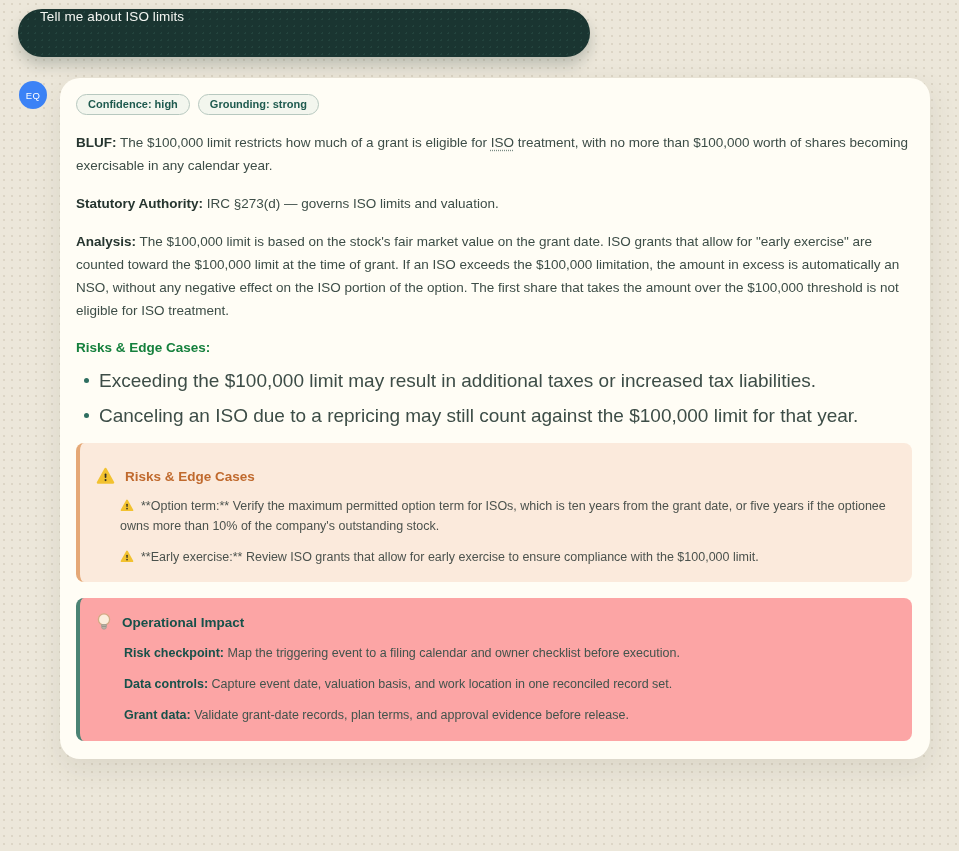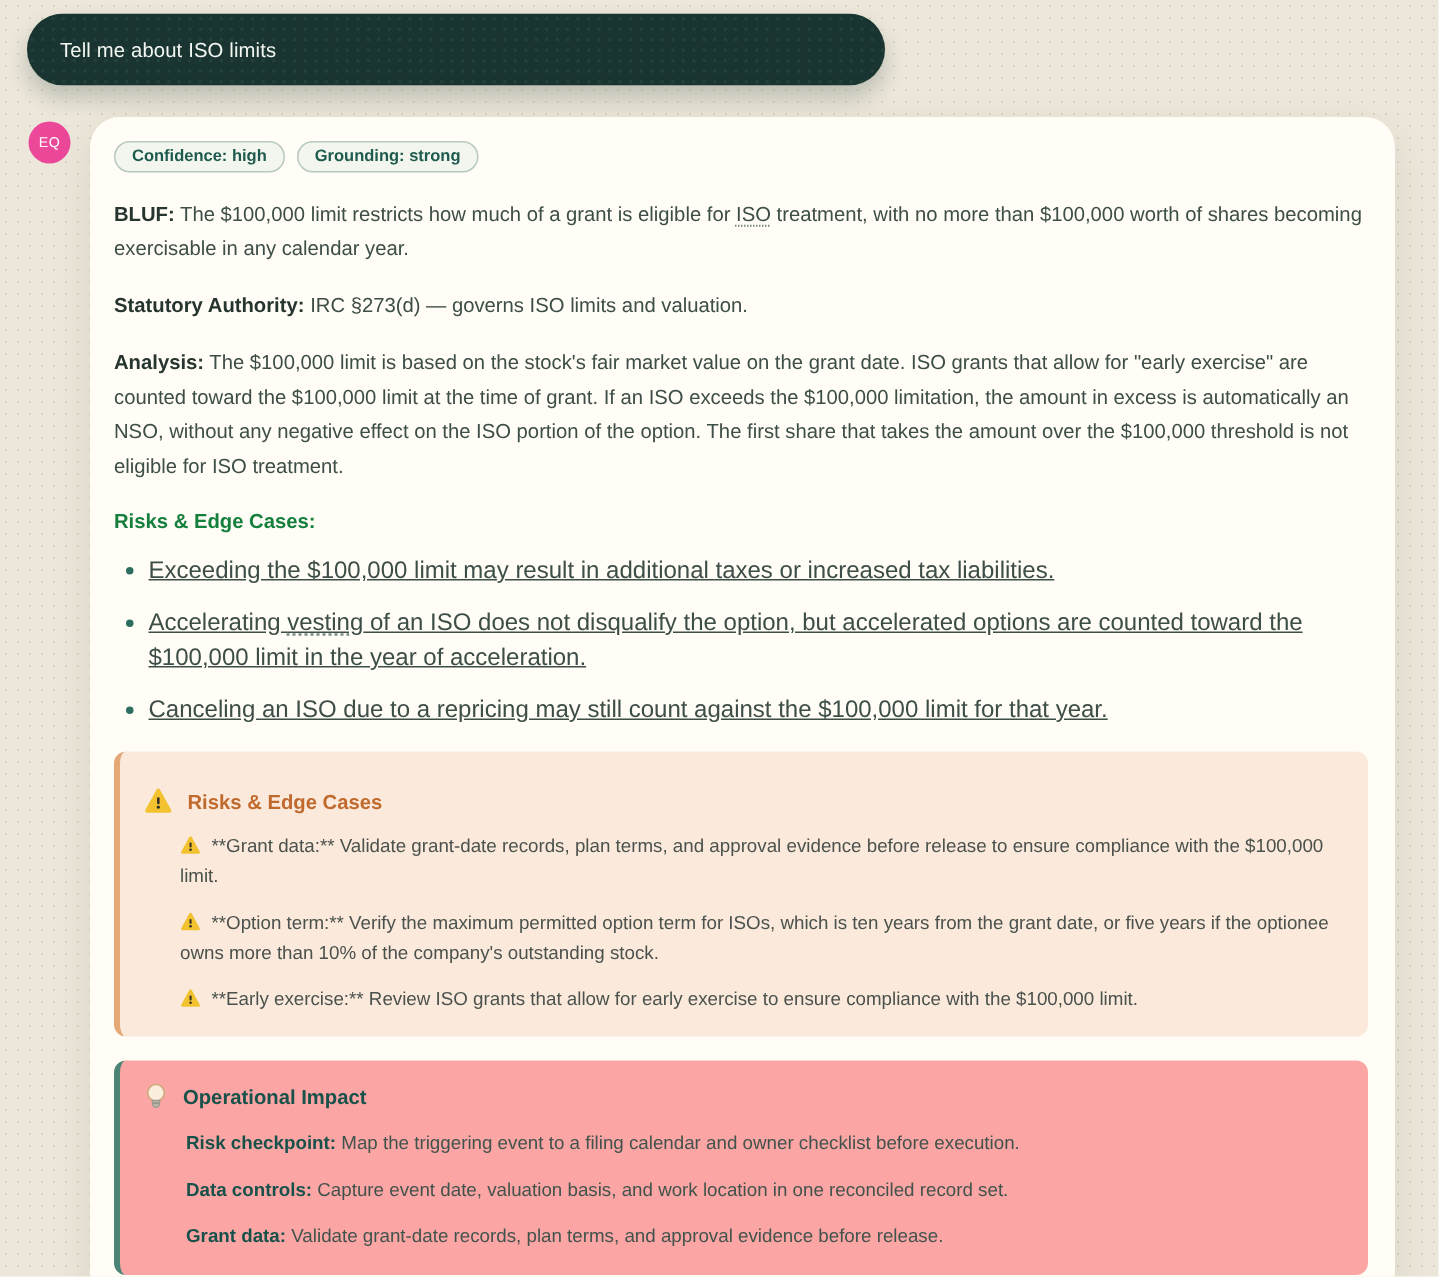--- a/index.html
+++ b/index.html
@@ -14,31 +14,31 @@
   }
 
   
   .user-bubble{
     margin:9px 0 0 18px;
     width:572px; height:48px;
     background-color:#1a3531;
     background-image:radial-gradient(rgba(120,190,170,.10) 1px, transparent 1px);
     background-size:7px 7px;
     border-radius:26px;
-    display:flex; align-items:center;
+    display:flex; align-items:flex-start;
     padding:0 22px;
     box-shadow:0 8px 14px rgba(20,40,35,.22);
   }
   .user-bubble span{ color:#f4f6f2; font-size:13.5px; font-weight:500; letter-spacing:.1px;}
 
   
   .response-row{ display:flex; align-items:flex-start; margin:21px 29px 0 19px; }
   .avatar{
     width:28px; height:28px; border-radius:50%;
-    background:#ec4899; color:#fff;
+    background:#3b82f6; color:#fff;
     font-size:9.5px; font-weight:normal; letter-spacing:.3px;
     display:flex; align-items:center; justify-content:center;
     flex:0 0 28px; margin-top:3px;
   }
   .card{
     flex:1; margin-left:13px;
     background:#fffdf5;
     border-radius:20px;
     box-shadow:0 10px 28px rgba(60,60,40,.10);
     padding:16px 18px 18px 16px;
@@ -55,21 +55,21 @@
   
   .card p.para{ font-size:13.5px; line-height:23px; margin-bottom:15px; color:#3d4d47; }
   .lead{ font-weight:bold; color:#26352f; }
   .term{ text-decoration:underline; text-decoration-style:dotted; text-decoration-color:#7a8b84; text-underline-offset:3px; cursor:pointer; }
   .section-heading{ font-size:13.5px; font-weight:bold; color:#15803d; margin:18px 0 14px; }
 
   
   ul.bullets{ list-style:none; margin:0 0 6px 6px; }
   ul.bullets li{
     position:relative; padding-left:17px;
-    font-size:16px; line-height:23px; margin-bottom:12px; color:#3d4d47;text-decoration:underline;
+    font-size:19px; line-height:23px; margin-bottom:12px; color:#3d4d47;
   }
   ul.bullets li::before{
     content:""; position:absolute; left:2px; top:9px;
     width:5px; height:5px; border-radius:50%; background:#2e6e60;
   }
 
   
   .warning-box{
     margin-top:16px;
     background:#fbeadc;
@@ -127,41 +127,33 @@
 
     <p class="para">
       <span class="lead">Analysis:</span>
       <span>The $100,000 limit is based on the stock's fair market value on the grant date. ISO grants that allow for "early exercise" are counted toward the $100,000 limit at the time of grant. If an ISO exceeds the $100,000 limitation, the amount in excess is automatically an NSO, without any negative effect on the ISO portion of the option. The first share that takes the amount over the $100,000 threshold is not eligible for ISO treatment.</span>
     </p>
 
     <div class="section-heading">Risks &amp; Edge Cases:</div>
 
     <ul class="bullets">
       <li><span>Exceeding the $100,000 limit may result in additional taxes or increased tax liabilities.</span><span class="term"></span><span></span></li>
-      <li><span>Accelerating </span><span class="term">vesting</span><span> of an ISO does not disqualify the option, but accelerated options are counted toward the $100,000 limit in the year of acceleration.</span></li>
       <li><span>Canceling an ISO due to a repricing may still count against the $100,000 limit for that year.</span><span class="term"></span><span></span></li>
     </ul>
 
     <div class="warning-box">
       <div class="box-heading">
         <span>
           <svg width="19" height="18" viewBox="0 0 19 18">
             <polygon points="9.5,2 17,15.5 2,15.5" fill="#f2c230" stroke="#f2c230" stroke-width="2.5" stroke-linejoin="round"></polygon>
             <rect x="8.7" y="6.5" width="1.7" height="4.6" rx="0.8" fill="#343024"></rect>
             <circle cx="9.55" cy="13.1" r="1.05" fill="#343024"></circle>
           </svg>
         </span>
         <span class="title">Risks &amp; Edge Cases</span>
-      </div>
-      <div class="warning-item">
-        <span class="w-icon"><svg width="14" height="13" viewBox="0 0 19 18">
-              <polygon points="9.5,2 17,15.5 2,15.5" fill="#f2c230" stroke="#f2c230" stroke-width="2.5" stroke-linejoin="round"></polygon>
-              <rect x="8.6" y="6.5" width="1.9" height="4.6" rx="0.9" fill="#343024"></rect>
-              <circle cx="9.55" cy="13.2" r="1.2" fill="#343024"></circle>
-            </svg></span><span>**Grant data:** Validate grant-date records, plan terms, and approval evidence before release to ensure compliance with the $100,000 limit.</span>
       </div>
       <div class="warning-item">
         <span class="w-icon"><svg width="14" height="13" viewBox="0 0 19 18">
               <polygon points="9.5,2 17,15.5 2,15.5" fill="#f2c230" stroke="#f2c230" stroke-width="2.5" stroke-linejoin="round"></polygon>
               <rect x="8.6" y="6.5" width="1.9" height="4.6" rx="0.9" fill="#343024"></rect>
               <circle cx="9.55" cy="13.2" r="1.2" fill="#343024"></circle>
             </svg></span><span>**Option term:** Verify the maximum permitted option term for ISOs, which is ten years from the grant date, or five years if the optionee owns more than 10% of the company's outstanding stock.</span>
       </div>
       <div class="warning-item">
         <span class="w-icon"><svg width="14" height="13" viewBox="0 0 19 18">

